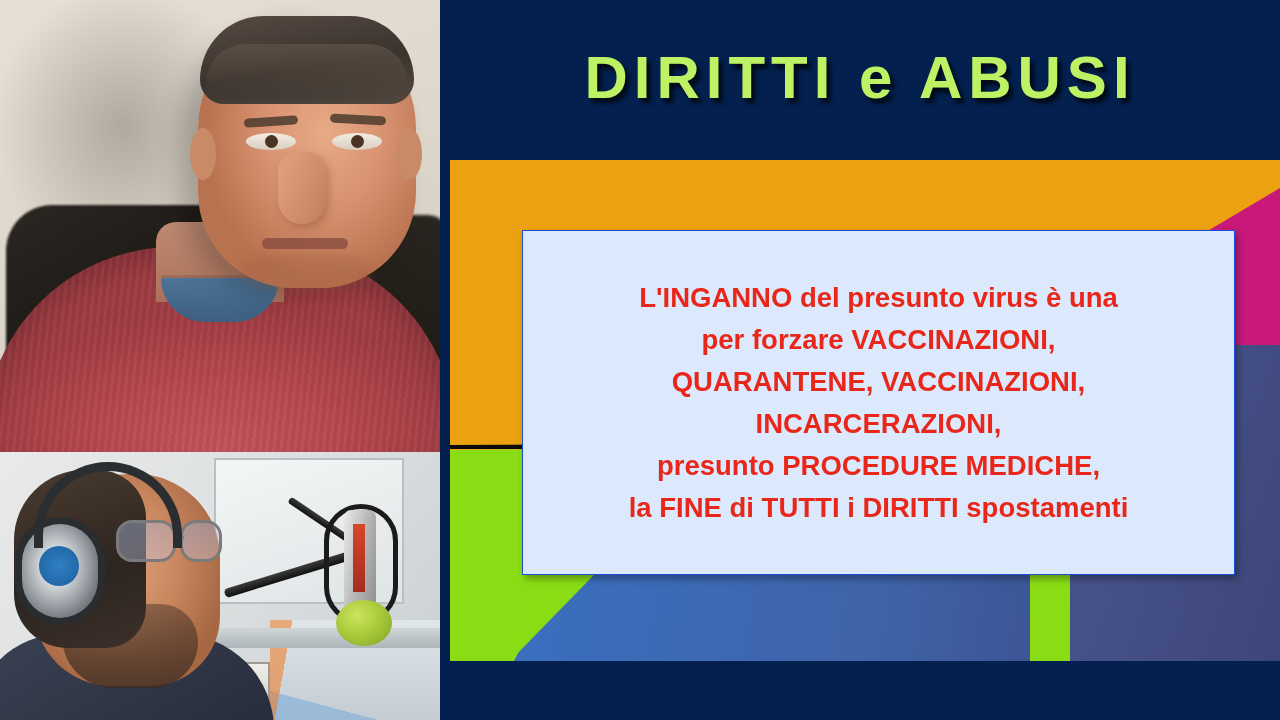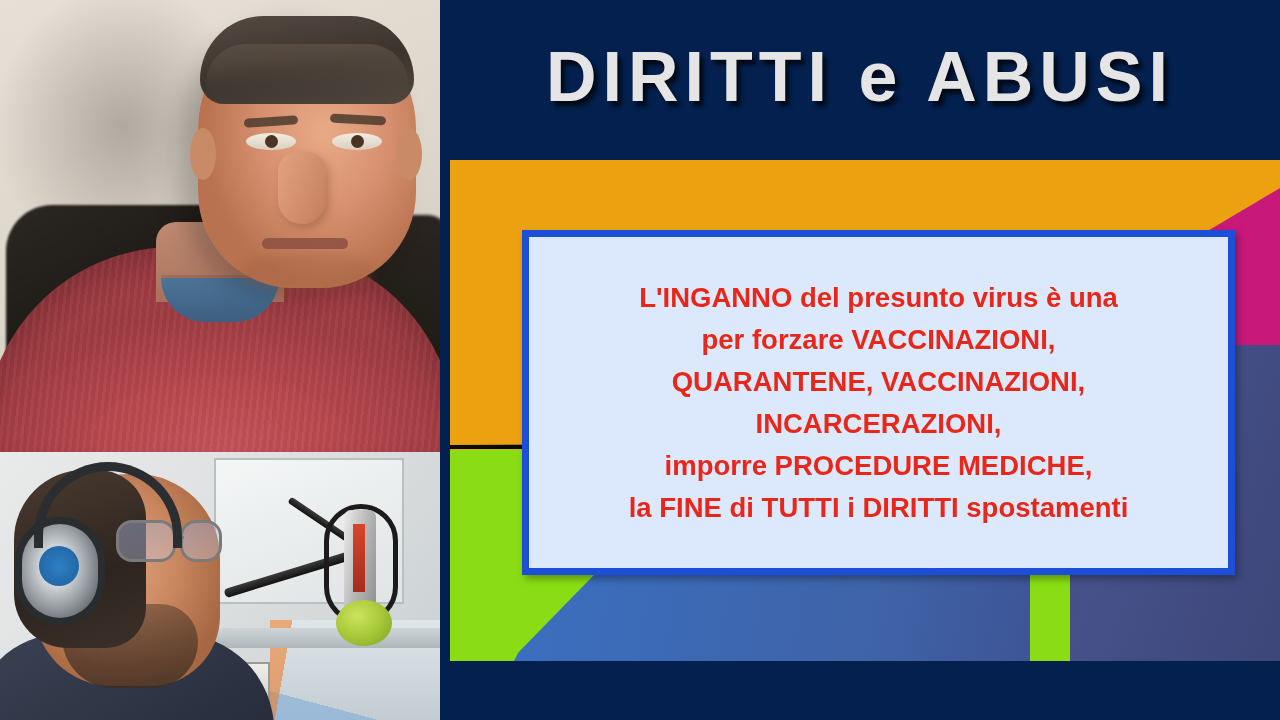--- a/index.html
+++ b/index.html
@@ -192,21 +192,21 @@
     position:absolute; left:324px; top:52px; width:74px; height:120px;
     border:5px solid #1b1b1b; border-radius:40px;
   }
 
   
   .slide { position:absolute; left:440px; top:0; width:840px; height:720px; background:#03204e; }
 
   .slide-title {
     position:absolute; left:0; top:22px; width:840px; height:110px;
     display:flex; align-items:center; justify-content:center;
-    color:#e5e5e5; font-size:70px; font-weight:700; letter-spacing:6px;
+    color:#bef264; font-size:60px; font-weight:700; letter-spacing:6px;
     text-shadow:4px 5px 4px rgba(0,0,0,.72);
     white-space:nowrap;
   }
 
   .canvas {
     position:absolute; left:10px; top:160px; width:830px; height:501px;
     overflow:hidden; background:#ECA210;
   }
   .shape { position:absolute; }
 
@@ -235,21 +235,21 @@
     clip-path:polygon(120px 0, 520px 0, 520px 123px, 0 123px);
   }
   .sh-green-wedge {
     left:0; top:378px; width:180px; height:123px; background:#8ADD14;
     clip-path:polygon(0 0, 126px 0, 64px 123px, 0 123px);
   }
 
   .textbox {
     position:absolute; left:72px; top:70px; width:713px; height:345px;
     background:#DCE8FB;
-    border:7px solid #1d4ed8;
+    border:1px solid #1d4ed8;
     box-shadow:3px 4px 7px rgba(0,0,0,.32);
     display:flex; flex-direction:column; align-items:center; justify-content:center;
     padding:6px 10px;
   }
   .tline {
     color:#E8271A; font-size:27.5px; font-weight:700; line-height:42px;
     white-space:nowrap; text-align:center;
   }
 </style>
 </head>
@@ -315,20 +315,20 @@
       <div class="shape sh-green-edge"></div>
       <div class="shape sh-green"></div>
       <div class="shape sh-blue"></div>
       <div class="shape sh-green-wedge"></div>
 
       <div class="textbox">
         <div class="tline">L'INGANNO del presunto virus è una</div>
         <div class="tline">per forzare VACCINAZIONI,</div>
         <div class="tline">QUARANTENE, VACCINAZIONI,</div>
         <div class="tline">INCARCERAZIONI,</div>
-        <div class="tline">imporre PROCEDURE MEDICHE,</div>
+        <div class="tline">presunto PROCEDURE MEDICHE,</div>
         <div class="tline">la FINE di TUTTI i DIRITTI spostamenti</div>
       </div>
     </div>
 
   </div>
 
 </div>
 
 </body></html>

